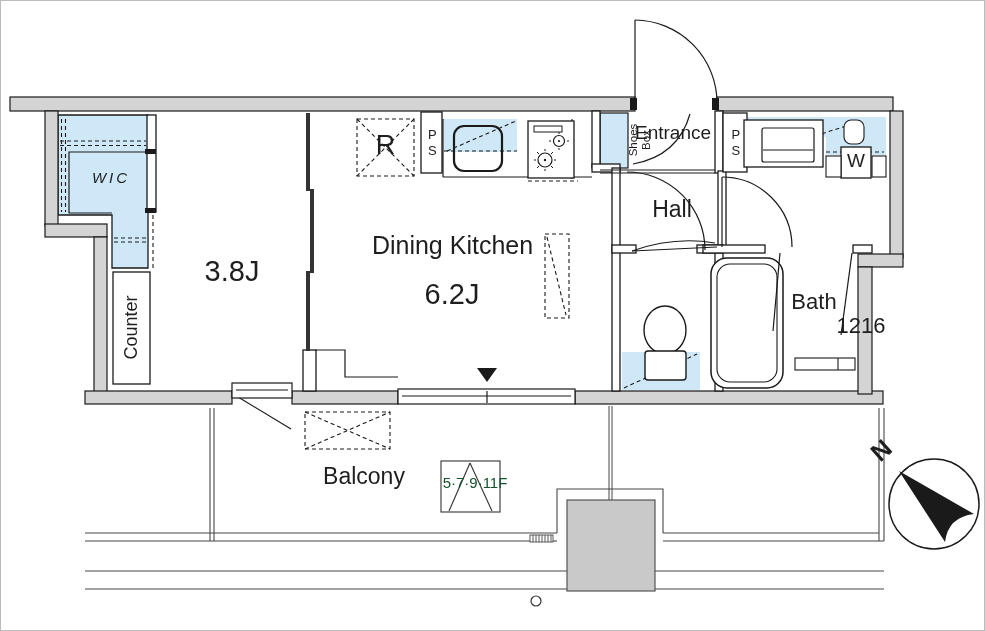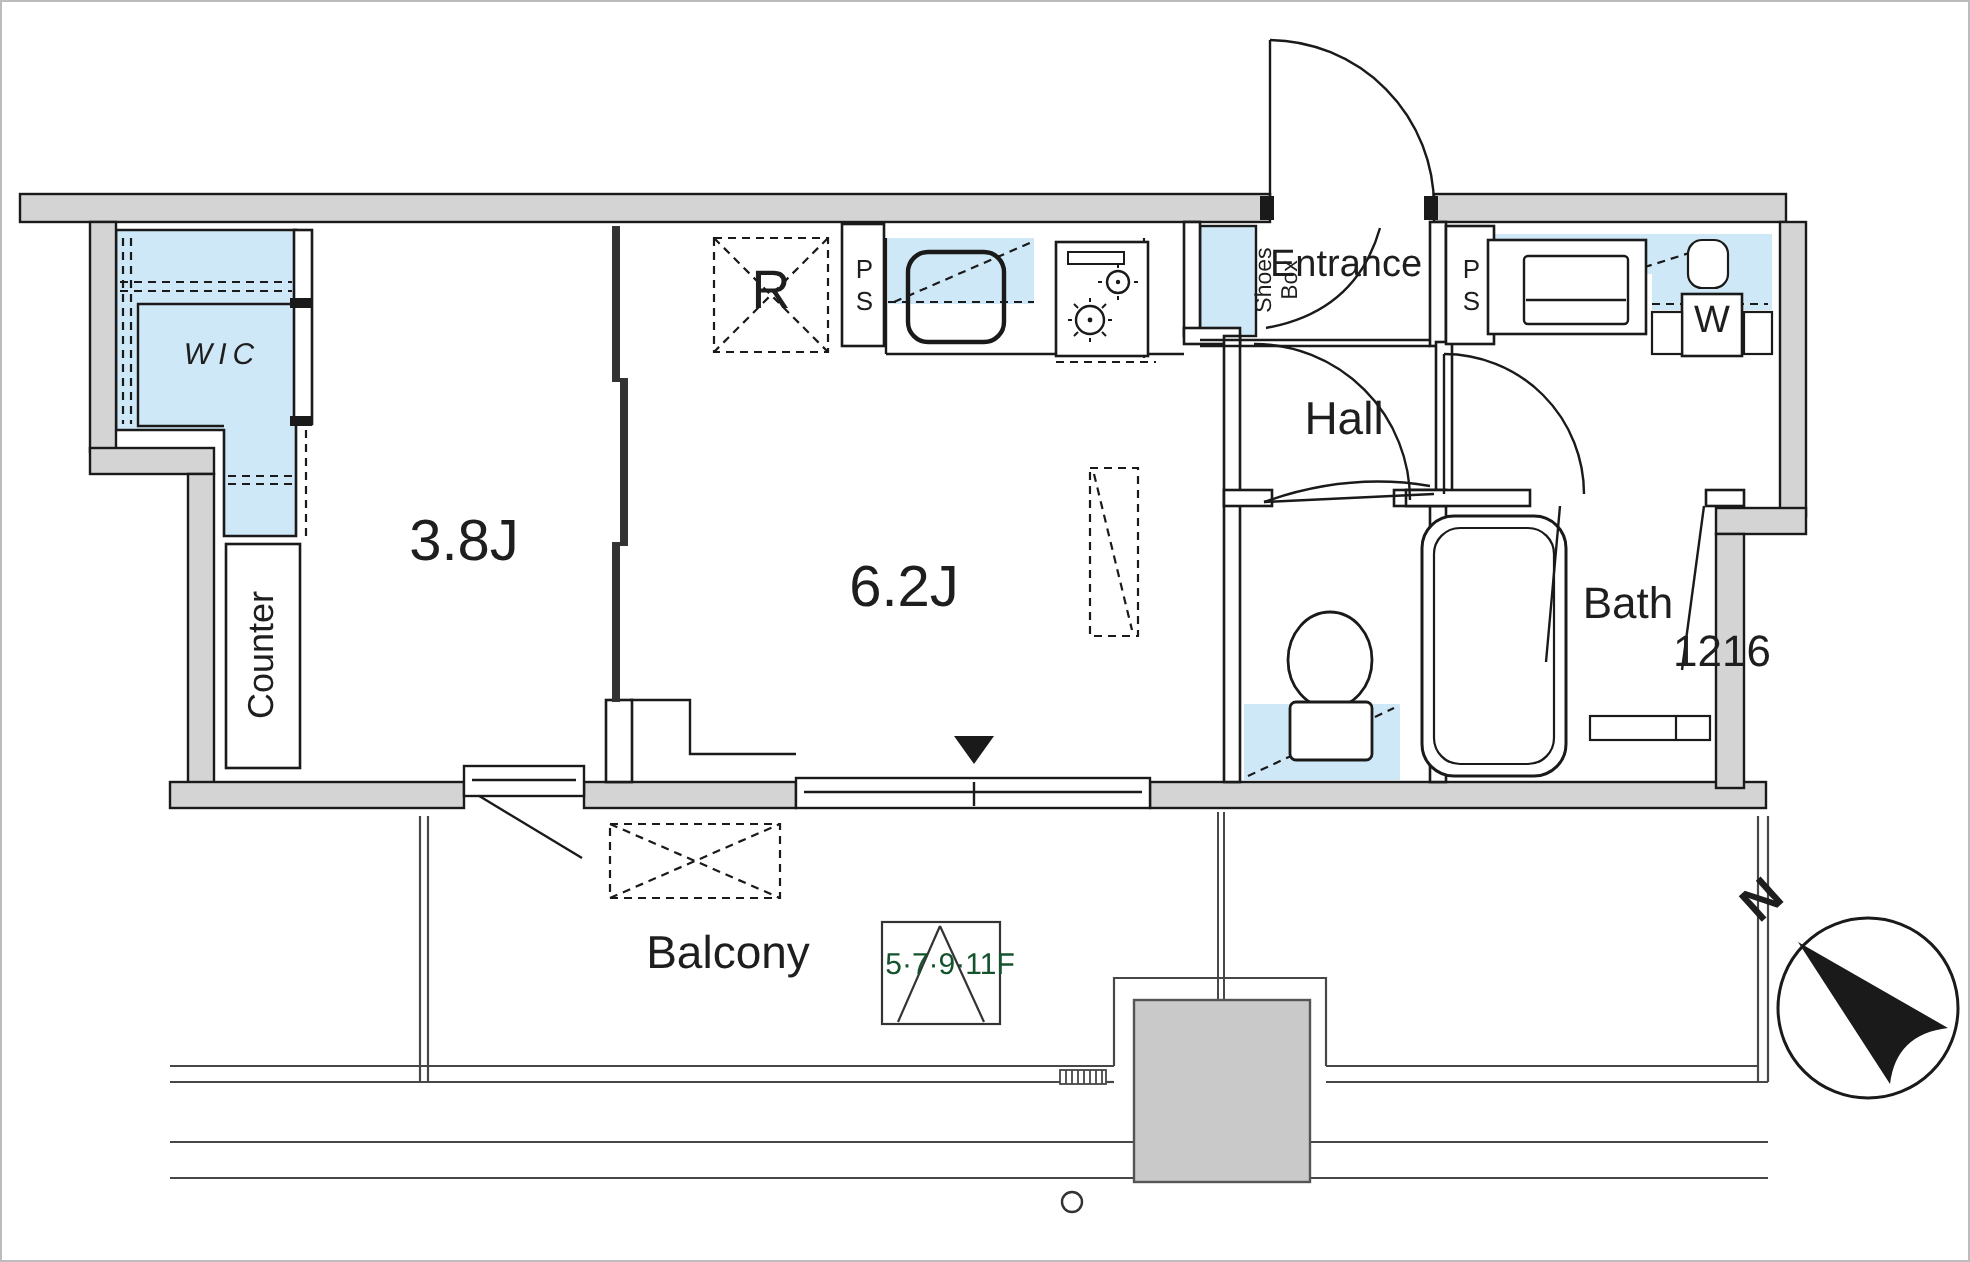--- a/index.html
+++ b/index.html
@@ -221,20 +221,21 @@
     <path d="M899 471 L974 514 Q948 517 945 542 Z" fill="#1a1a1a"></path>
   </g>
 </svg>
 
   <div class="lbl" style="left:72px;top:170px;width:78px;font-size:15px;letter-spacing:3px;font-style:italic;">WIC</div>
 
   <div class="lbl" style="left:158px;top:255px;width:148px;font-size:29px;">3.8J</div>
 
   <div class="lbl rot" style="left:75px;top:309px;width:112px;height:37px;font-size:18px;line-height:37px;">Counter</div>
 
+  <div class="lbl" style="left:330px;top:231px;width:245px;font-size:25px;">Dining Kitchen</div>
   <div class="lbl" style="left:392px;top:278px;width:120px;font-size:29px;">6.2J</div>
 
   <div class="lbl" style="left:357px;top:130px;width:57px;font-size:27px;">R</div>
 
   <div class="lbl vtext" style="left:421px;top:114px;width:21px;height:58px;font-size:13px;">PS</div>
 
   <div class="lbl rot stack" style="left:586px;top:125px;width:55px;height:30px;font-size:11.5px;line-height:1.2;">
     <span>Shoes</span><span>Box</span>
   </div>
 

